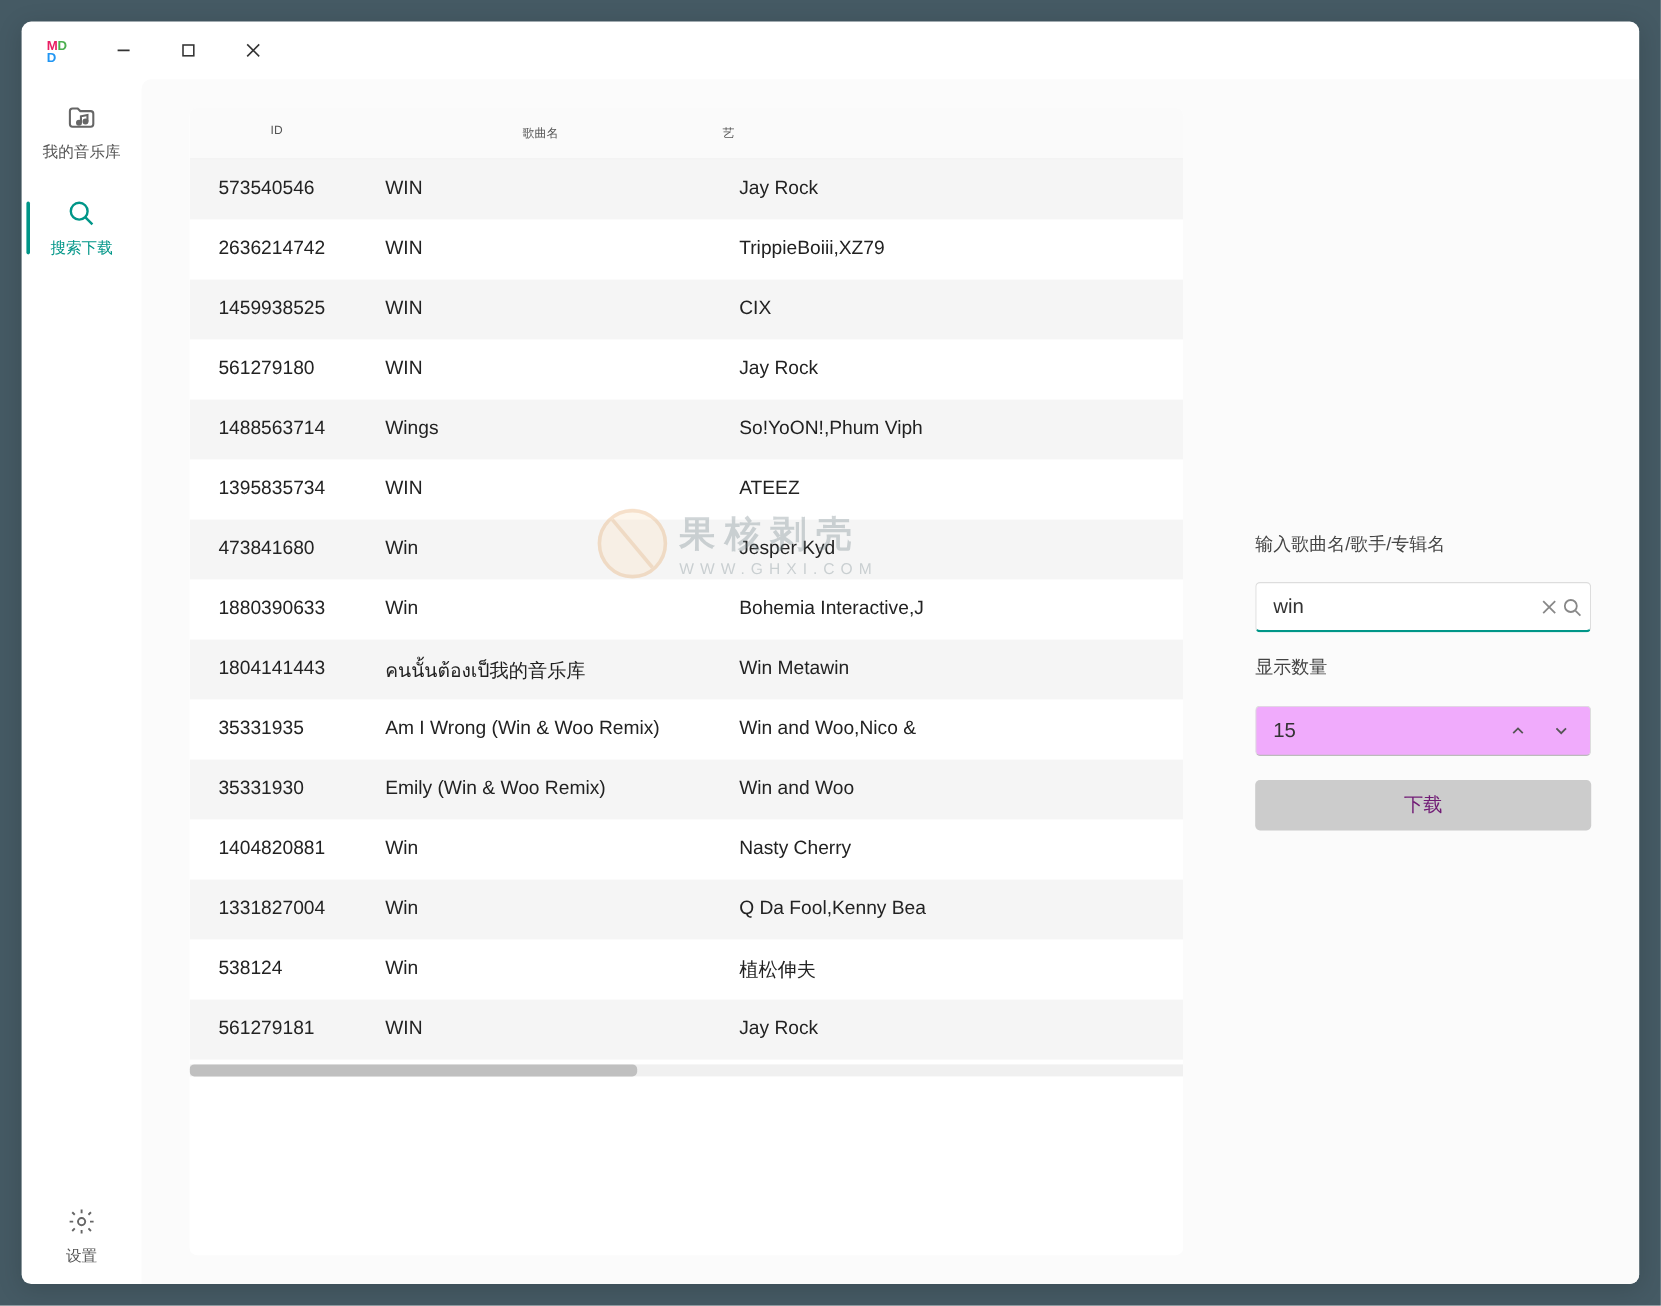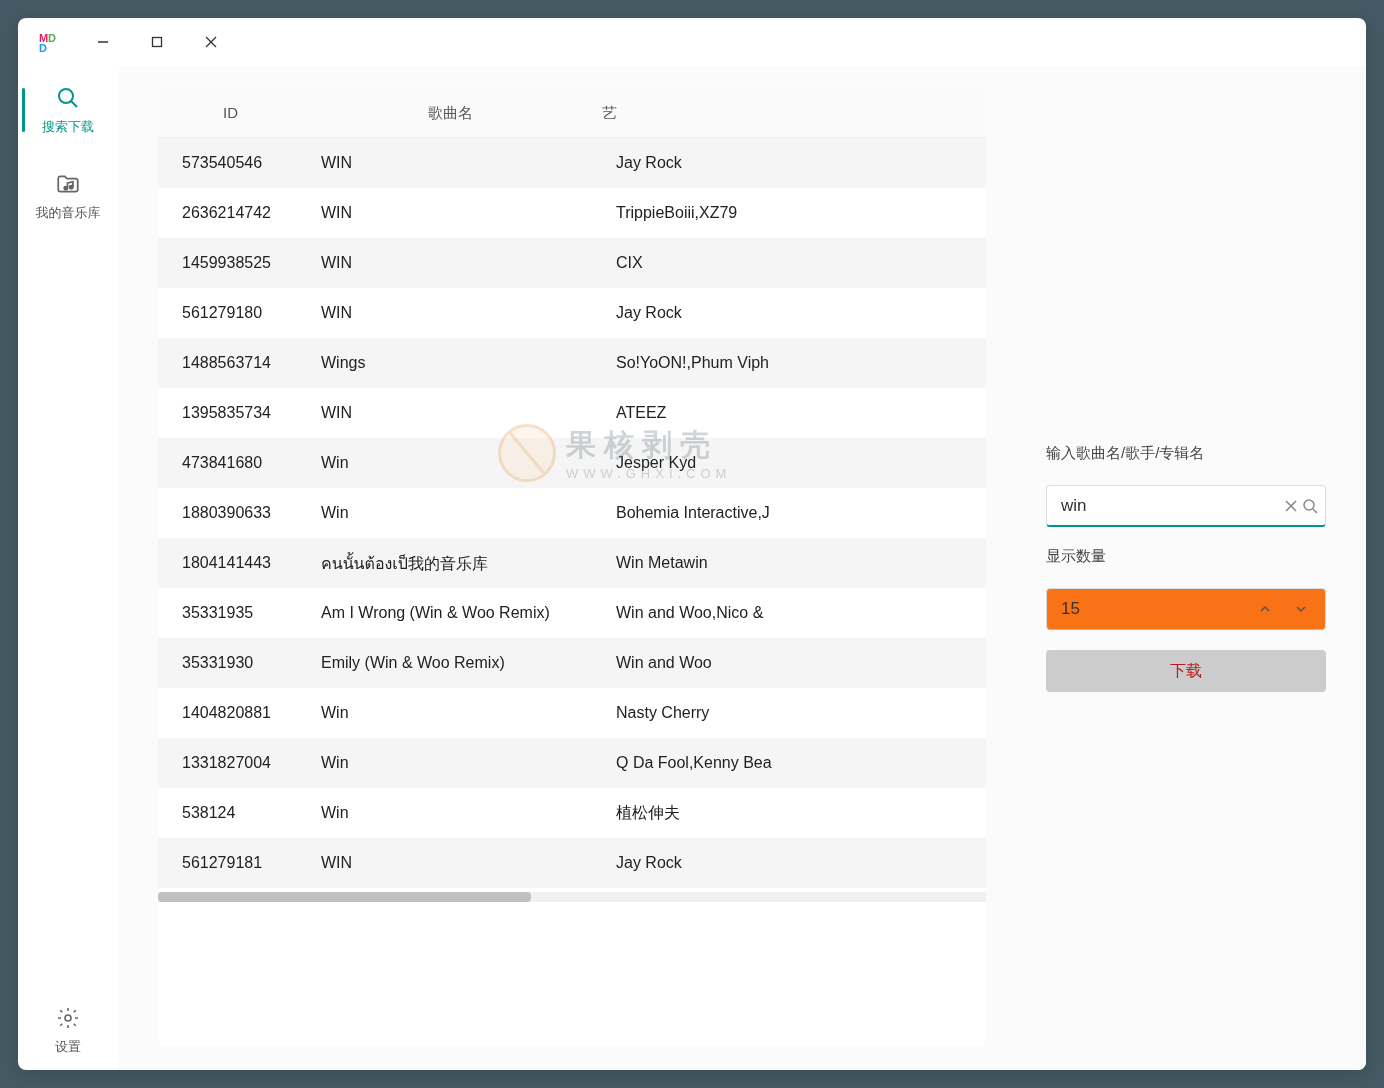--- a/index.html
+++ b/index.html
@@ -87,21 +87,21 @@
       background: #fff;
       position: relative;
     }
     .table-header {
       display: flex;
       background: #fafafa;
       border-bottom: 1px solid #eee;
     }
     .th {
       padding: 14px 18px;
-      font-size: 15px;
+      font-size: 10px;
       color: #555;
       text-align: center;
     }
     .col-id { width: 145px; }
     .col-name { width: 295px; }
     .col-artist { flex: 1; text-align: left; padding-left: 4px; }
     .table-body { }
     .tr { display: flex; align-items: center; height: 50px; }
     .tr:nth-child(odd) { background: #f5f5f5; }
     .tr:nth-child(even) { background: #fff; }
@@ -136,32 +136,32 @@
     .search-icon-btn { width: 36px; height: 36px; display: flex; align-items: center; justify-content: center; color: #888; }
     
     .spinner {
       border: 1px solid #ddd;
       border-bottom: 1px solid #bbb;
       border-radius: 4px;
       height: 42px;
       display: flex;
       align-items: center;
       padding: 0 6px 0 14px;
-      background: #f97316;
+      background: #f0abfc;
     }
     .spinner-val { flex: 1; font-size: 17px; color: #333; }
     .spinner-btn { width: 36px; height: 36px; display:flex; align-items:center; justify-content:center; color: #666; }
     
     .download-btn {
       width: 100%;
       height: 42px;
       background: #ccc;
       border: none;
       border-radius: 4px;
-      color: #b91c1c;
+      color: #701a75;
       font-size: 16px;
       cursor: pointer;
     }
     
     .watermark {
       position: absolute;
       left: 340px;
       top: 334px;
       display: flex;
       align-items: center;
@@ -211,40 +211,40 @@
         <svg width="12" height="12" viewBox="0 0 12 12">
             <line x1="1" y1="1" x2="11" y2="11" stroke="currentColor" stroke-width="1.3"></line>
             <line x1="11" y1="1" x2="1" y2="11" stroke="currentColor" stroke-width="1.3"></line>
           </svg>
       </div>
     </div>
   </div>
 
   <div class="body-area">
     <div class="sidebar">
-      <div class="sidebar-item active">
-        <div class="sidebar-icon">
-          <svg width="24" height="24" viewBox="0 0 24 24" fill="none" stroke="#009688" stroke-width="2">
-              <circle cx="10" cy="10" r="7"></circle>
-              <line x1="15" y1="15" x2="21" y2="21"></line>
-            </svg>
-        </div>
-        <span>搜索下载</span>
-      </div>
       <div class="sidebar-item">
         <div class="sidebar-icon">
           <svg width="26" height="26" viewBox="0 0 24 24" fill="none" stroke="#666" stroke-width="1.6">
               <path d="M3 7a2 2 0 0 1 2-2h4l2 2h8a2 2 0 0 1 2 2v8a2 2 0 0 1-2 2H5a2 2 0 0 1-2-2V7z"></path>
               <circle cx="10" cy="16" r="1.5" fill="#666"></circle>
               <circle cx="15" cy="15" r="1.5" fill="#666"></circle>
               <path d="M11.5 16V11l5-1v5"></path>
             </svg>
         </div>
         <span>我的音乐库</span>
       </div>
+      <div class="sidebar-item active">
+        <div class="sidebar-icon">
+          <svg width="24" height="24" viewBox="0 0 24 24" fill="none" stroke="#009688" stroke-width="2">
+              <circle cx="10" cy="10" r="7"></circle>
+              <line x1="15" y1="15" x2="21" y2="21"></line>
+            </svg>
+        </div>
+        <span>搜索下载</span>
+      </div>
       <div class="sidebar-spacer"></div>
       <div class="sidebar-item">
         <div class="sidebar-icon">
           <svg width="24" height="24" viewBox="0 0 24 24" fill="none" stroke="#666" stroke-width="1.6">
               <circle cx="12" cy="12" r="3"></circle>
               <path d="M12 2v3M12 19v3M4.2 4.2l2.1 2.1M17.7 17.7l2.1 2.1M2 12h3M19 12h3M4.2 19.8l2.1-2.1M17.7 6.3l2.1-2.1"></path>
             </svg>
         </div>
         <span>设置</span>
       </div>

